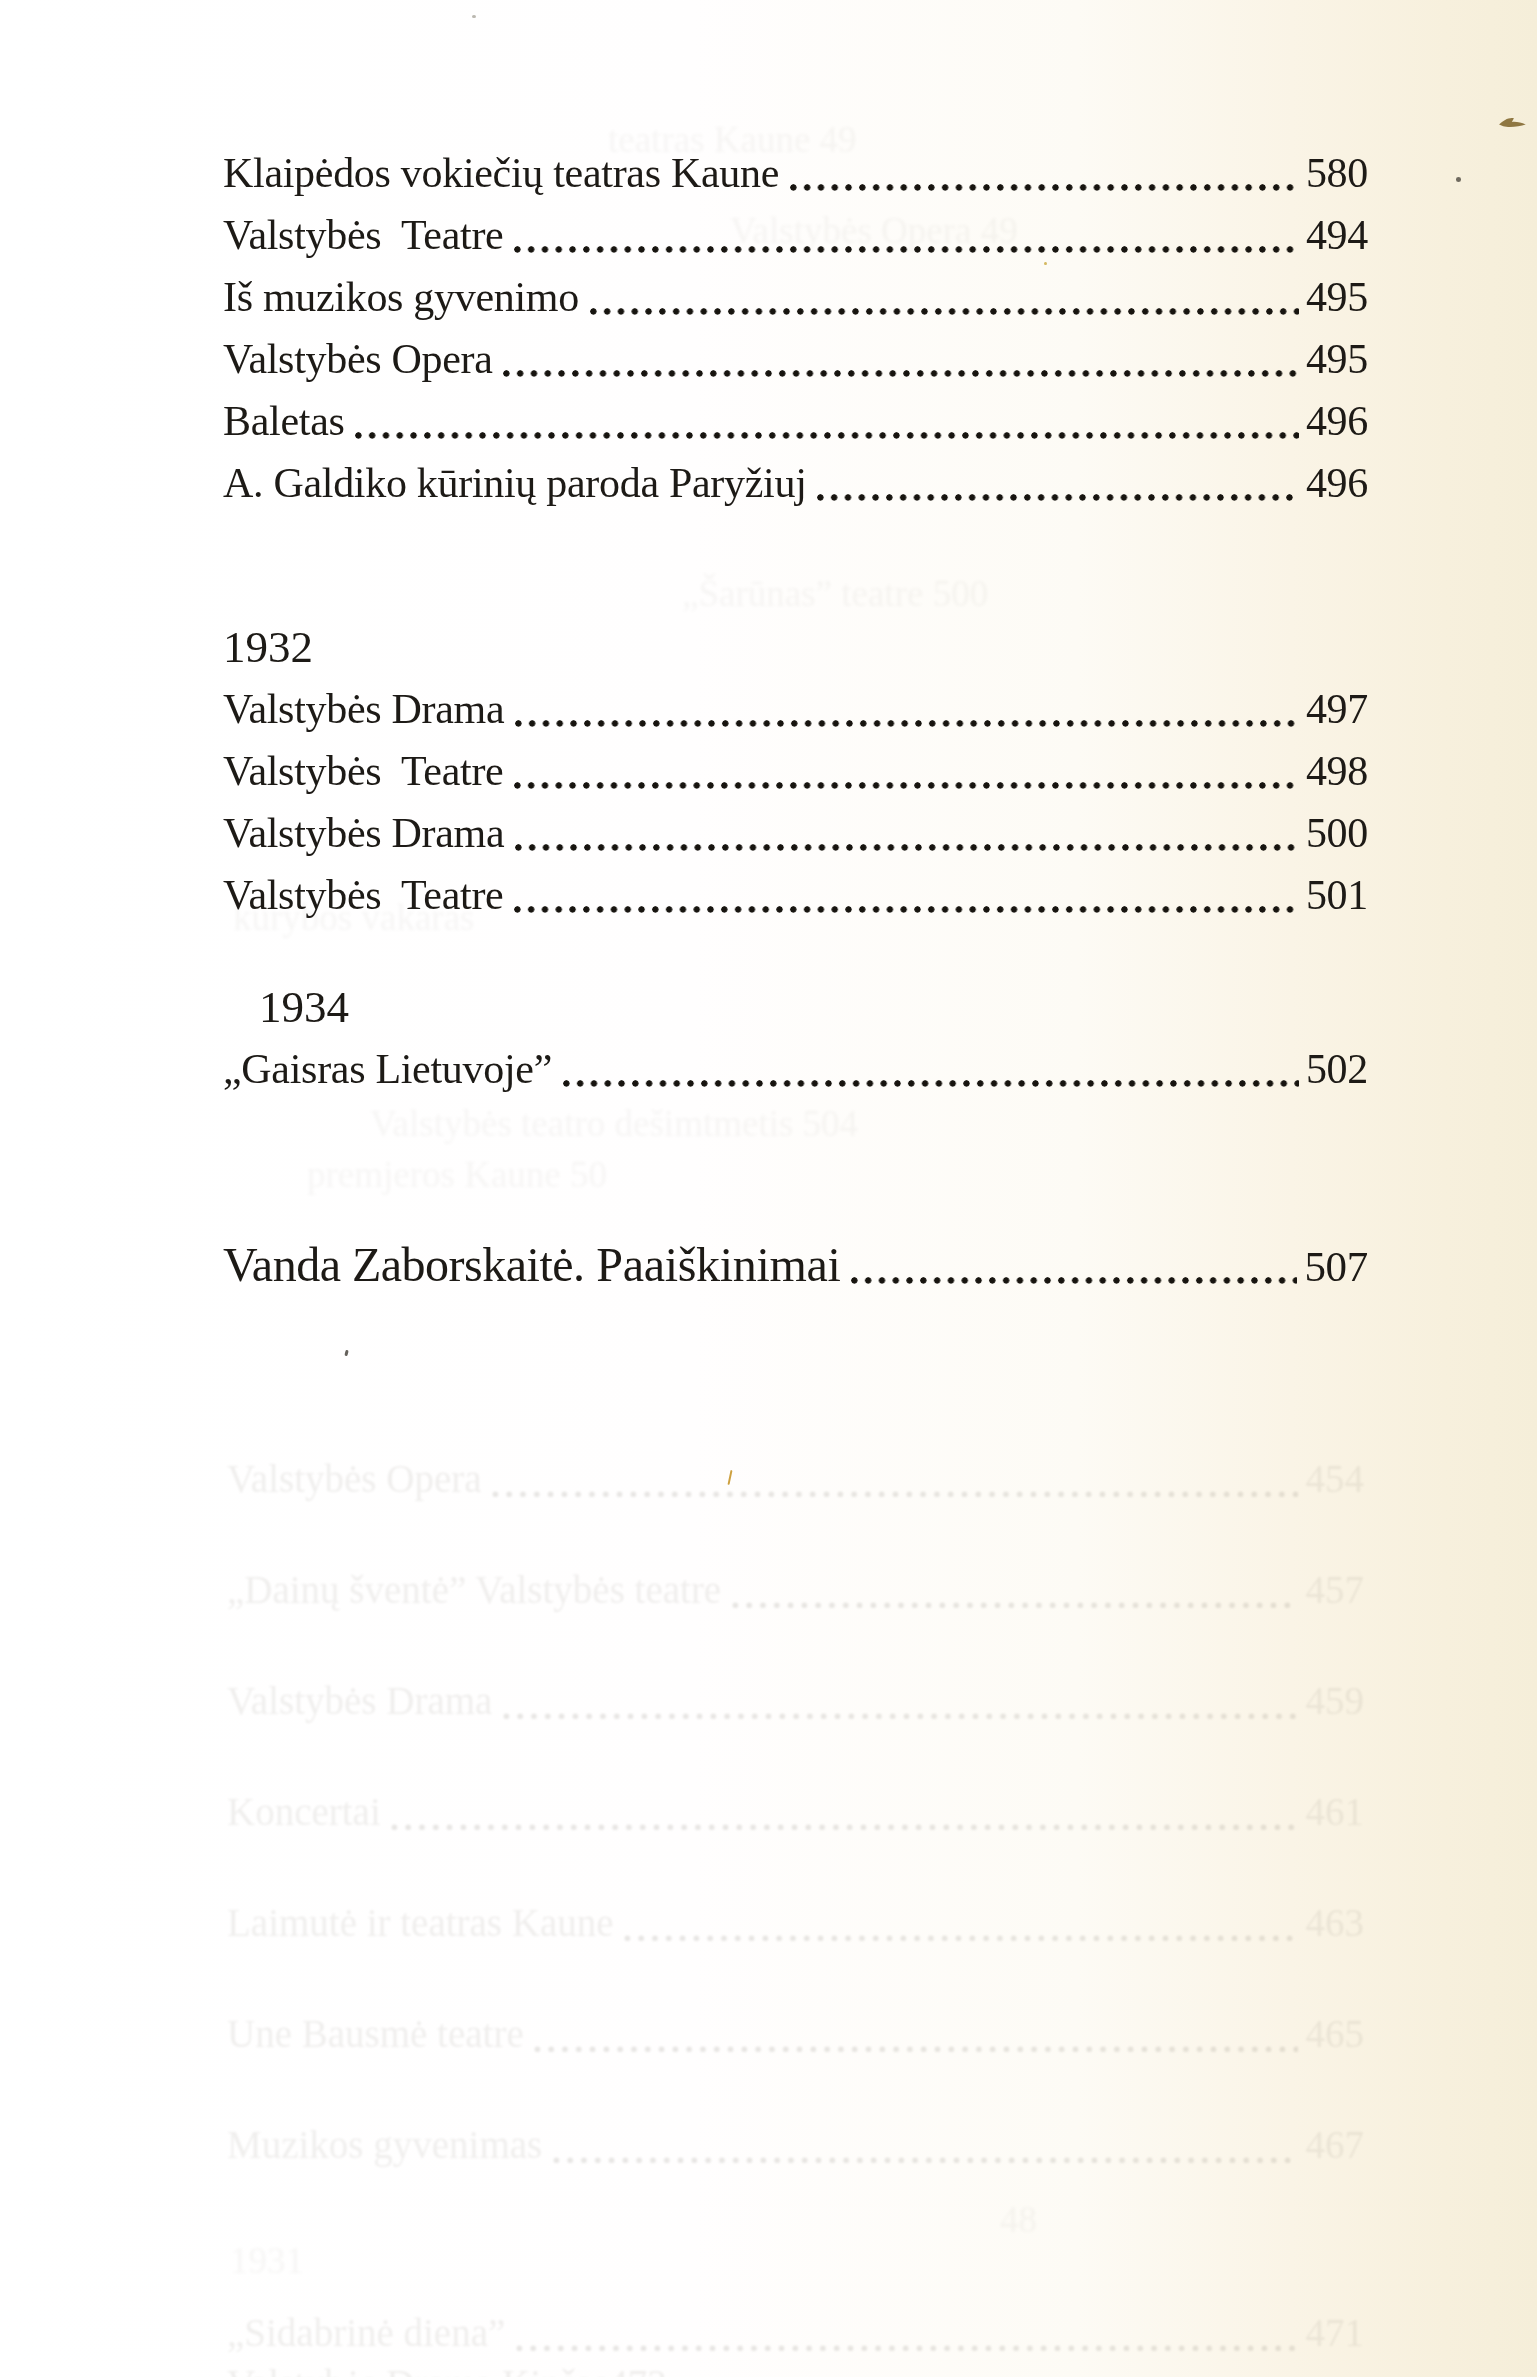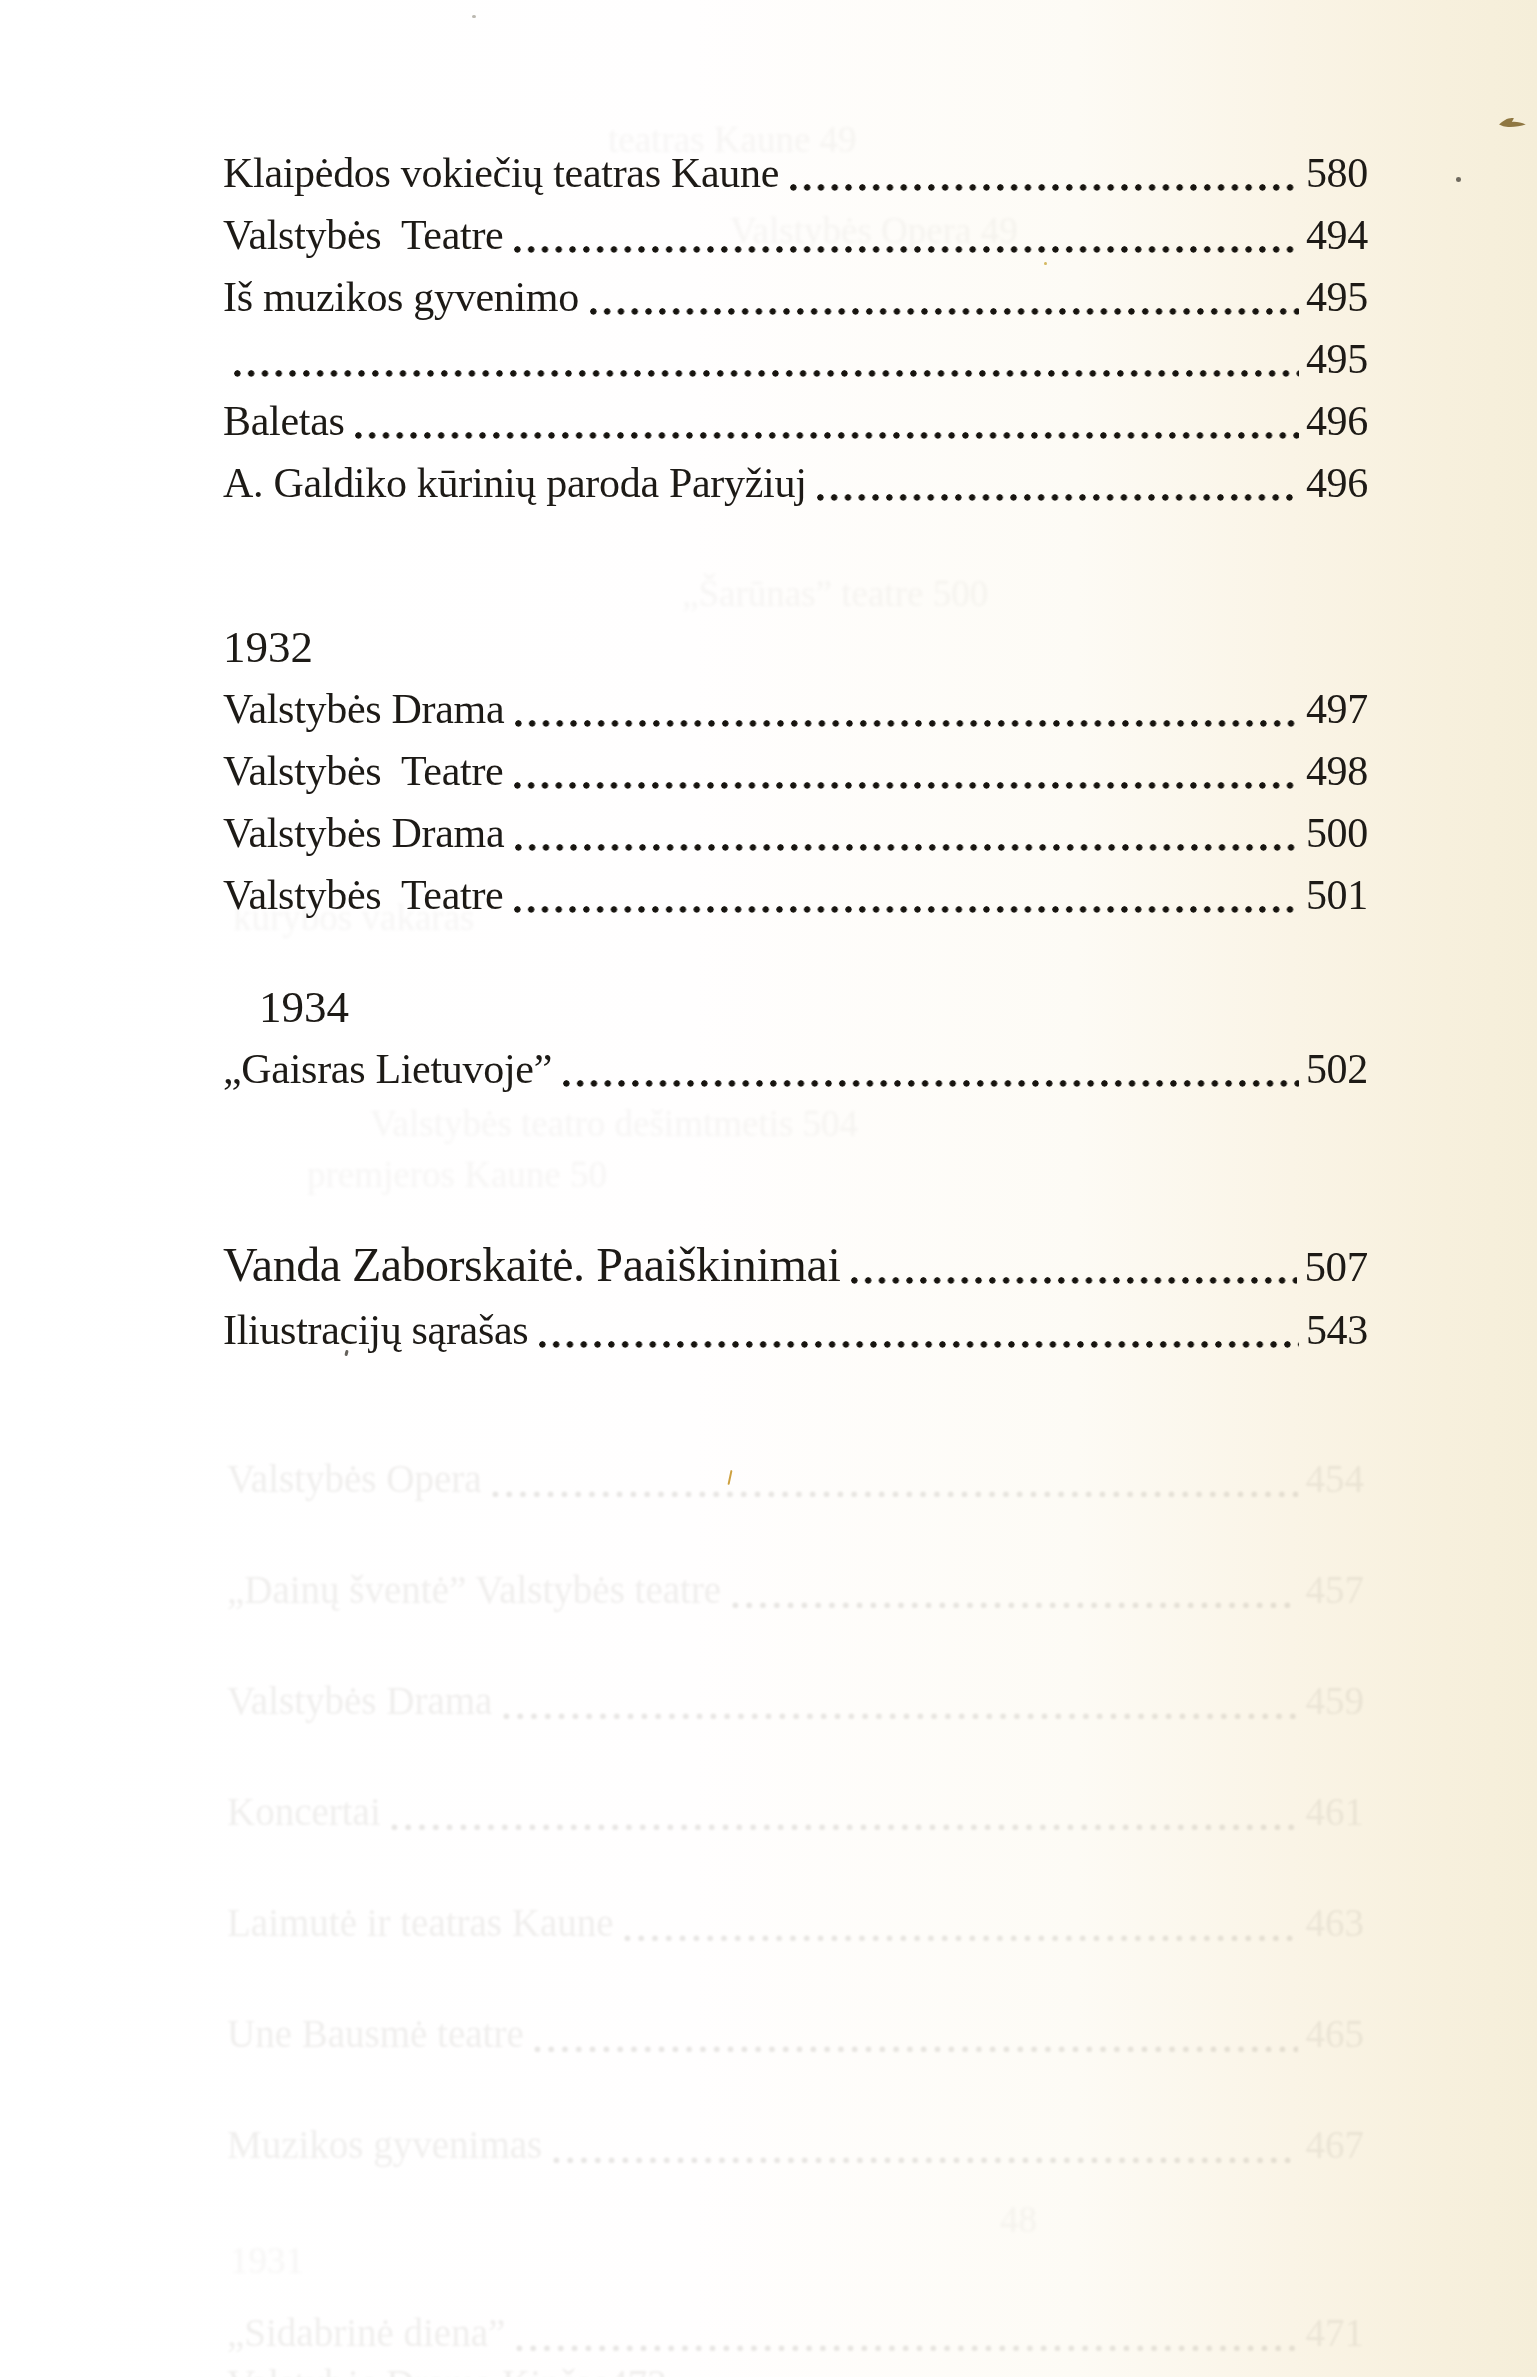--- a/index.html
+++ b/index.html
@@ -150,20 +150,21 @@
       <span class="title">Valstybės  Teatre</span>
       <span class="leader"></span>
       <span class="pagenum">494</span>
     </div>
     <div class="toc-row">
       <span class="title">Iš muzikos gyvenimo</span>
       <span class="leader"></span>
       <span class="pagenum">495</span>
     </div>
     <div class="toc-row">
+      <span class="title">Valstybės Opera</span>
       <span class="leader"></span>
       <span class="pagenum">495</span>
     </div>
     <div class="toc-row">
       <span class="title">Baletas</span>
       <span class="leader"></span>
       <span class="pagenum">496</span>
     </div>
     <div class="toc-row">
       <span class="title">A. Galdiko kūrinių paroda Paryžiuj</span>
@@ -197,25 +198,20 @@
     <div class="toc-row">
       <span class="title">„Gaisras Lietuvoje”</span>
       <span class="leader"></span>
       <span class="pagenum">502</span>
     </div>
 
     <div class="toc-row closing-row1">
       <span class="title"><span class="ital">Vanda Zaborskaitė.</span><span> Paaiškinimai</span></span>
       <span class="leader"></span>
       <span class="pagenum">507</span>
-    </div>
-    <div class="toc-row closing-row2">
-      <span class="title">Iliustracijų sąrašas</span>
-      <span class="leader"></span>
-      <span class="pagenum">543</span>
     </div>
 
   </div>
 
   <div class="speck" id="speck-dot-1"></div>
   <div class="speck" id="speck-dot-2"></div>
   <div class="speck" id="speck-dot-3"></div>
   <div class="speck" id="speck-amber-1"></div>
   <div class="speck" id="speck-amber-2"></div>
   <svg class="speck" style="left:1498px; top:115px;" width="34" height="16" viewBox="0 0 64 30">

